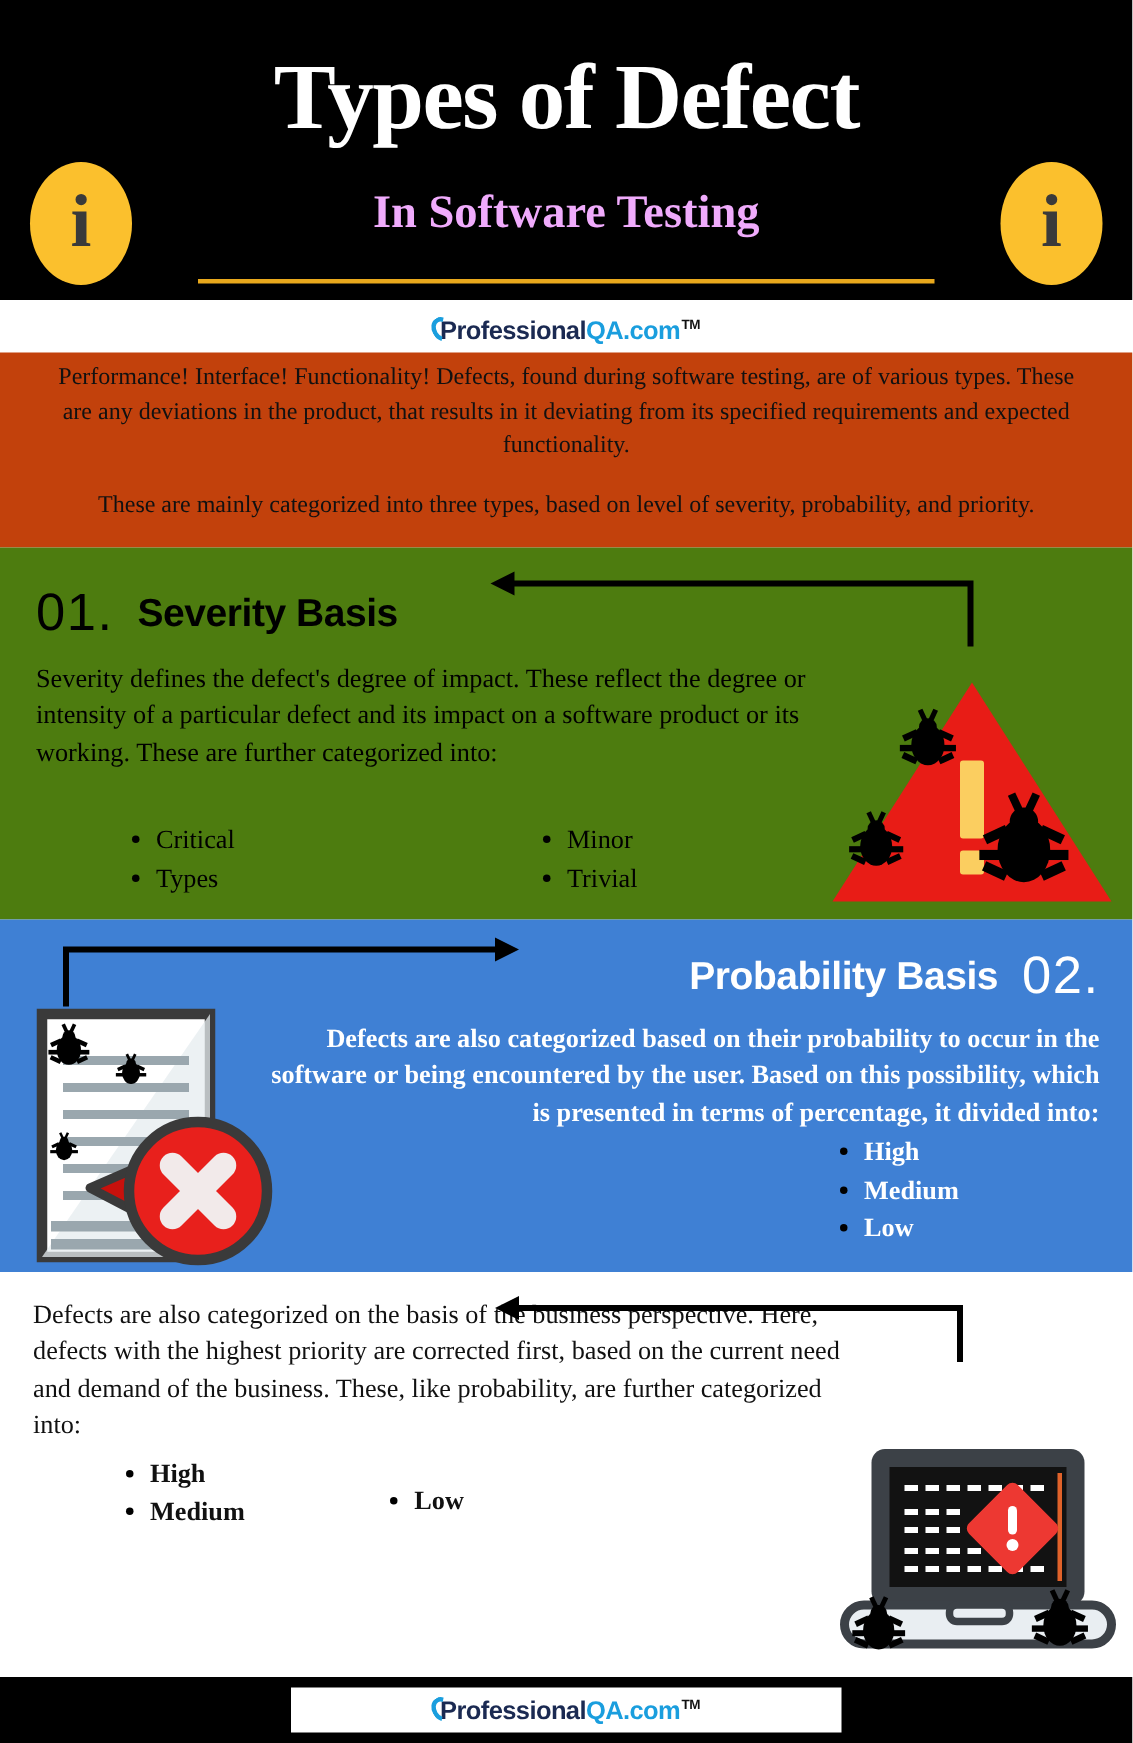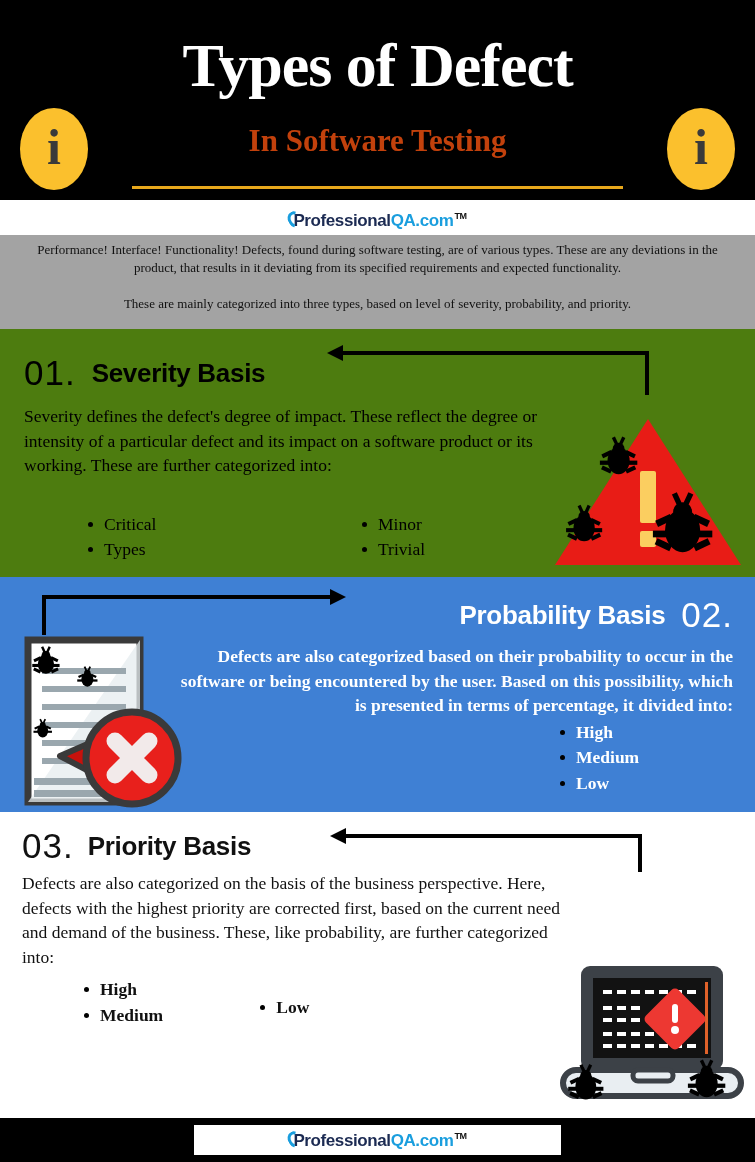--- a/index.html
+++ b/index.html
@@ -32,21 +32,21 @@
     font-family: "Liberation Serif", serif;
     font-weight: bold;
     font-size: 62px;
     line-height: 1;
     letter-spacing: -1px;
   }
   .hdr-sub {
     position: absolute;
     top: 125px; left: 0; right: 0;
     text-align: center;
-    color: #c2410c;
+    color: #f0abfc;
     font-family: "Liberation Serif", serif;
     font-weight: bold;
     font-size: 31px;
     line-height: 1;
     letter-spacing: 0px;
   }
   .hdr-rule {
     position: absolute;
     left: 132px; right: 132px;
     top: 186px;
@@ -105,25 +105,25 @@
   .logo .p2 { color: #1a9ede; }
   .logo .tm {
     font-size: 9px;
     color: #111;
     position: relative; top: -7px;
     margin-left: 1px;
   }
 
   
   .intro {
-    background: #a3a3a3;
+    background: #c2410c;
     padding: 6px 30px 16px 30px;
     text-align: center;
     color: #111111;
-    font-size: 13px;
+    font-size: 16px;
     line-height: 1.42;
     flex: 0 0 auto;
   }
   .intro p + p { margin-top: 17px; }
 
   
   .sec { position: relative; overflow: hidden; }
   .sec-head {
     display: flex; align-items: center;
     gap: 16px;
@@ -445,24 +445,20 @@
     </svg>
   </div>
 
   <div class="sec sec3">
 
     <svg class="arrow3" viewBox="0 0 320 52">
       <path d="M12 14 H312 V50" fill="none" stroke="#000" stroke-width="4"></path>
       <path d="M2 14 L18 6 L18 22 Z" fill="#000"></path>
     </svg>
 
-    <div class="sec-head">
-      <span class="sec-num">03.</span>
-      <span class="sec-title">Priority Basis</span>
-    </div>
 
     <div class="sec-body">Defects are also categorized on the basis of the business perspective. Here, defects with the highest priority are corrected first, based on the current need and demand of the business. These, like probability, are further categorized into:</div>
 
     <div class="cols">
       <ul class="bullets">
         <li>High</li>
         <li>Medium</li>
       </ul>
       <ul class="bullets">
         <li>Low</li>

